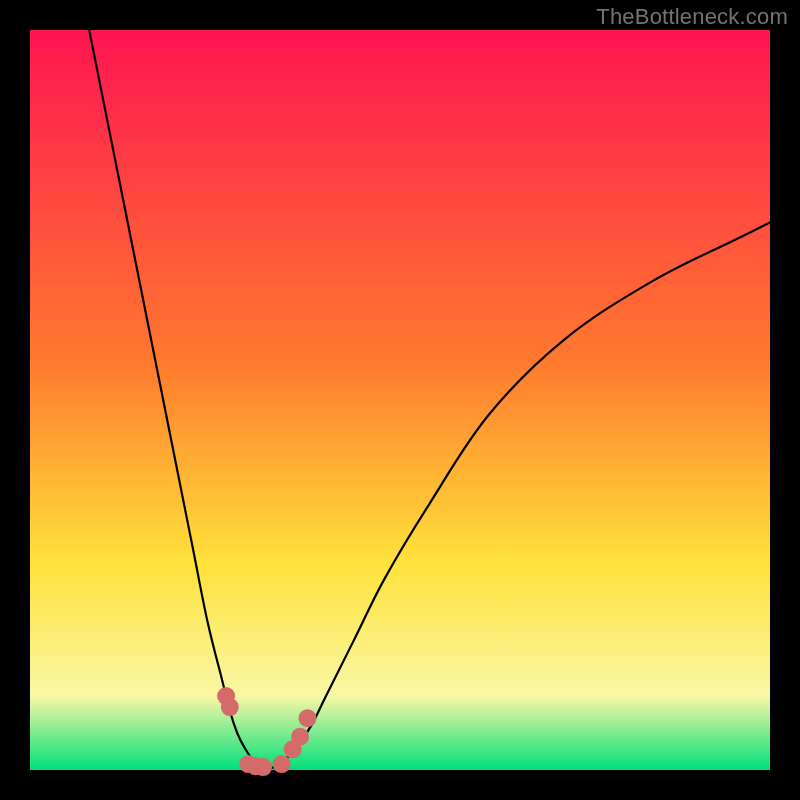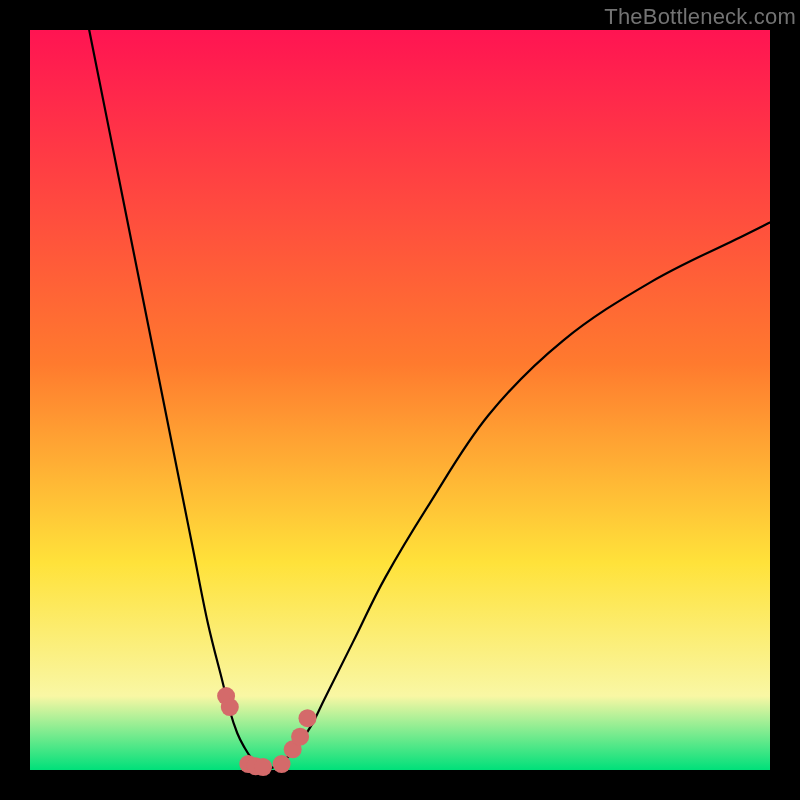--- a/index.html
+++ b/index.html
@@ -13,21 +13,21 @@
   }
   .stage {
     position: relative;
     width: 800px;
     height: 800px;
     background: #000;
   }
   .watermark {
     position: absolute;
     top: 4px;
-    right: 4px;
+    right: 12px;
     color: #737373;
     font-size: 22px;
     letter-spacing: 0.2px;
     z-index: 20;
   }
   svg {
     position: absolute;
     top: 0;
     left: 0;
   }

